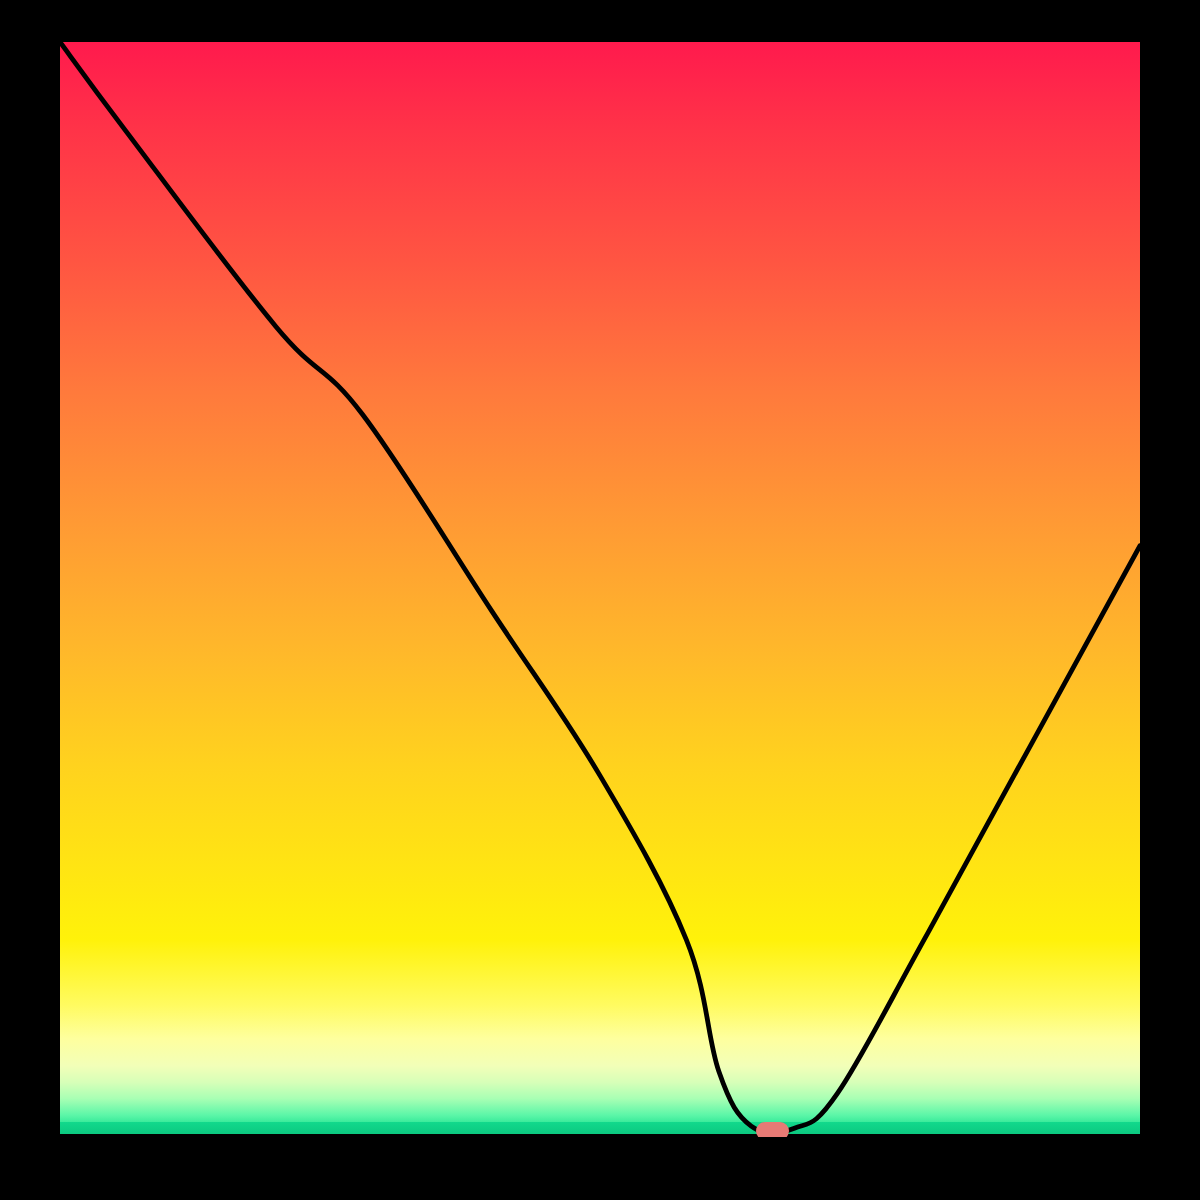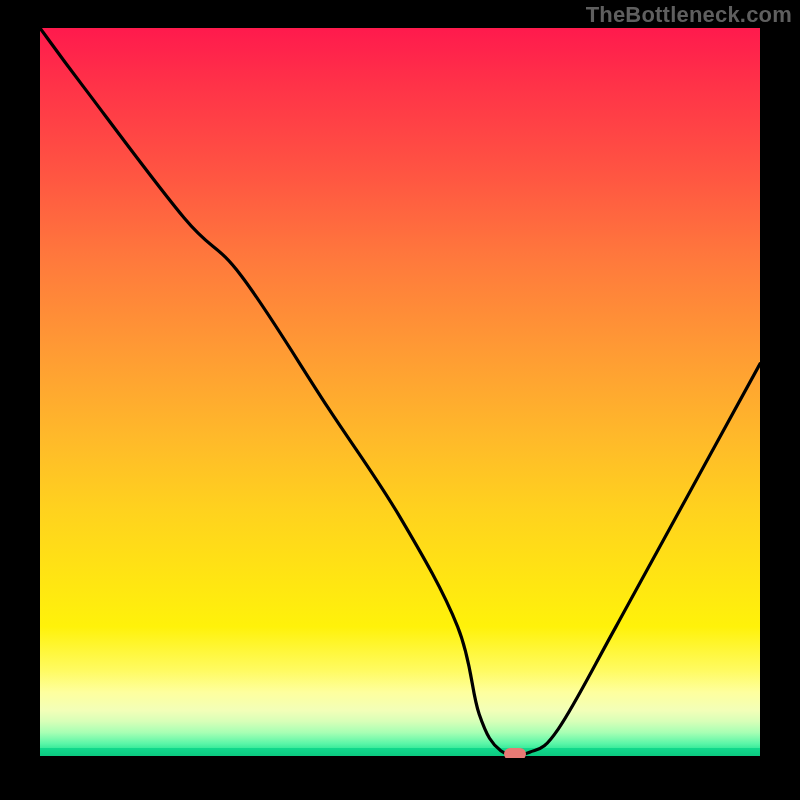--- a/index.html
+++ b/index.html
@@ -92,21 +92,20 @@
     background: #e77a75;
     border-radius: 6px;
     transform: translate(-50%, -50%);
     z-index: 20;
   }
 </style>
 </head>
 <body>
 
 <div class="frame">
-  <div class="watermark">TheBottleneck.com</div>
 
   <div class="plot">
 
     <div class="gradient-main"></div>
 
     <div class="baseline"></div>
 
     <svg class="curve-svg" viewBox="0 0 720 730" preserveAspectRatio="none">
       <path id="curve-path" d="M 0.00 0.00 C 7.78 10.51, 17.28 24.24, 43.20 58.40 C 69.12 92.56, 115.49 155.64, 144.00 189.80 C 172.51 223.96, 175.68 214.04, 201.60 248.20 C 227.52 282.36, 259.49 336.24, 288.00 379.60 C 316.51 422.96, 336.67 449.68, 360.00 489.10 C 383.33 528.52, 403.34 563.12, 417.60 598.60 C 431.86 634.08, 431.42 663.86, 439.20 686.20 C 446.98 708.54, 451.73 715.87, 460.80 722.70 C 469.87 729.53, 479.23 728.10, 489.60 724.16 C 499.97 720.22, 502.85 723.40, 518.40 700.80 C 533.95 678.20, 552.67 640.65, 576.00 598.60 C 599.33 556.55, 622.08 514.50, 648.00 467.20 C 673.92 419.90, 707.04 359.45, 720.00 335.80" fill="none" stroke="#000" stroke-width="3.2" stroke-linecap="round" stroke-linejoin="round"></path>
     </svg>

